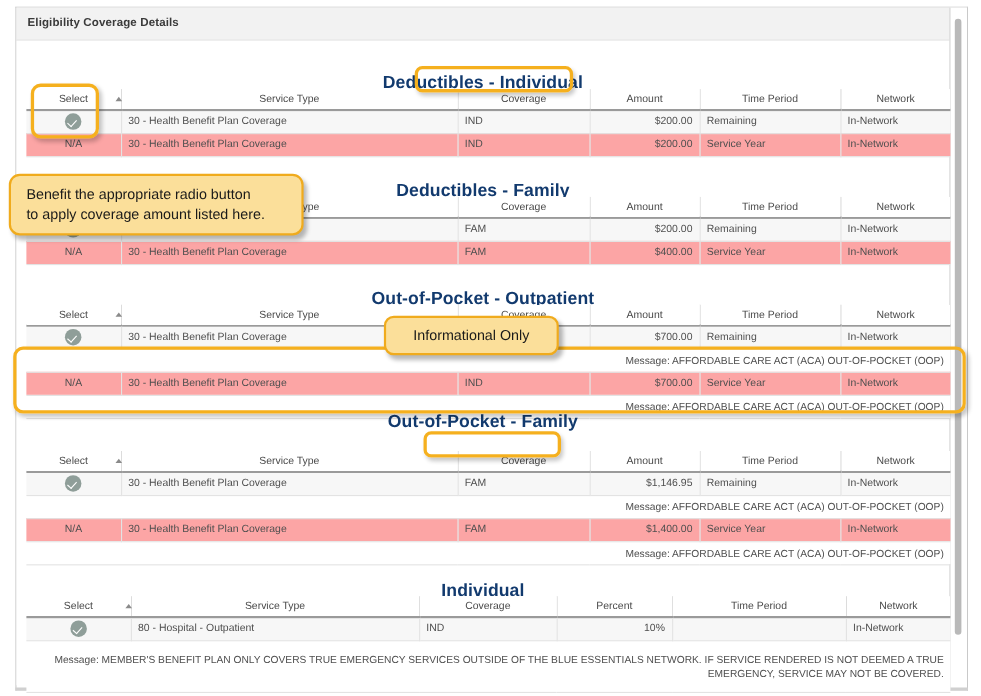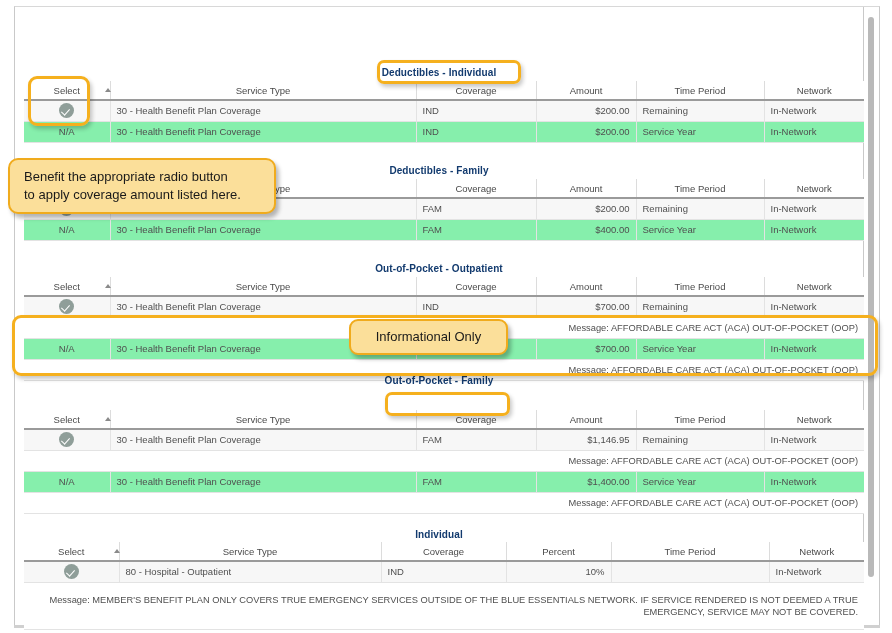--- a/index.html
+++ b/index.html
@@ -73,21 +73,21 @@
     width: 848px;
     height: 586px;
     background: #ffffff;
   }
 
   
   .section-title {
     position: absolute;
     width: 100%;
     text-align: center;
-    font-size: 10px;
+    font-size: 16px;
     font-weight: bold;
     color: #123a6e;
     letter-spacing: 0.1px;
   }
 
   
   .gtable {
     position: absolute;
     left: 9px;
     width: 840px;
@@ -121,21 +121,21 @@
   .gtable td {
     height: 21px;
     border-right: 1px solid #e3e3e3;
     border-bottom: 1px solid #e3e3e3;
     padding: 0 6px;
     vertical-align: middle;
     color: #4f4f4f;
   }
   .gtable td:last-child { border-right: none; }
   .gtable tr.row-alt td { background: #f7f7f7; }
-  .gtable tr.row-plain td { background: #86efac; }
+  .gtable tr.row-plain td { background: #fca5a5; }
   .c-center { text-align: center; }
   .c-right  { text-align: right; }
   .c-left   { text-align: left; }
 
   .msg-row td {
     text-align: right;
     background: #ffffff !important;
     color: #4f4f4f;
     font-size: 9.3px;
     border-right: none;
@@ -196,20 +196,23 @@
 
 <div id="page">
 
   <div class="outer-frame">
     <div class="scroll-gutter">
       <div class="scroll-track"></div>
     </div>
   </div>
   <div class="bottom-rule"></div>
 
+  <div class="panel-header">
+    <div class="panel-header-title">Eligibility Coverage Details</div>
+  </div>
 
   <div class="canvas">
 
     <div class="section-title" style="top:30px;">Deductibles - Individual</div>
 
     <table class="gtable" style="top:44px;">
       <colgroup>
         <col style="width:86px">
           <col style="width:306px">
           <col style="width:120px">
@@ -451,17 +454,17 @@
 
   <div class="hl hl-pill" style="left:385px; top:392px; width:125px; height:24px;"></div>
 
   <div class="hl" style="left:12px; top:315px; width:866px; height:61px;"></div>
 
   <div class="callout" style="left:8px; top:158px; width:268px;">
     <div>Benefit the appropriate radio button</div>
     <div>to apply coverage amount listed here.</div>
   </div>
 
-  <div class="callout small" style="left:349px; top:287px; width:159px; text-align:center;margin-top:32px;">
+  <div class="callout small" style="left:349px; top:287px; width:159px; text-align:center;">
     <div>Informational Only</div>
   </div>
 
 </div>
 
 </body></html>

